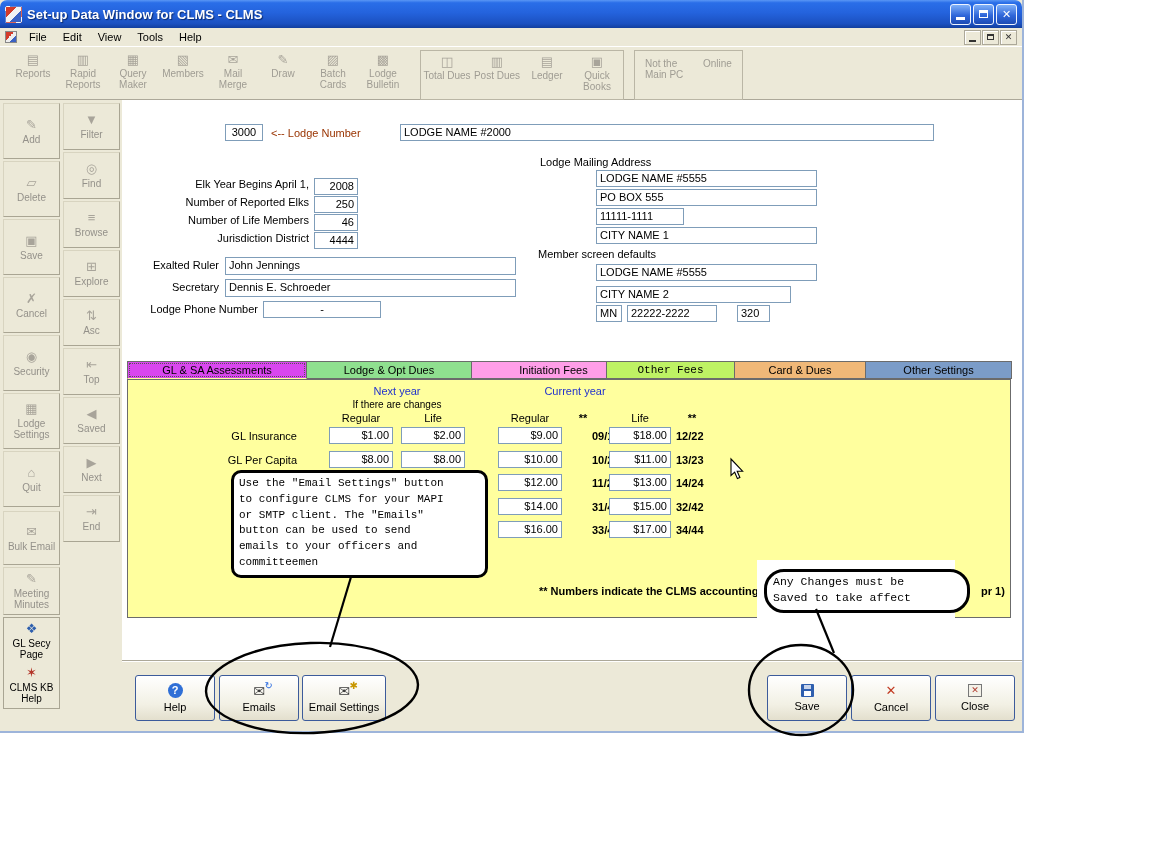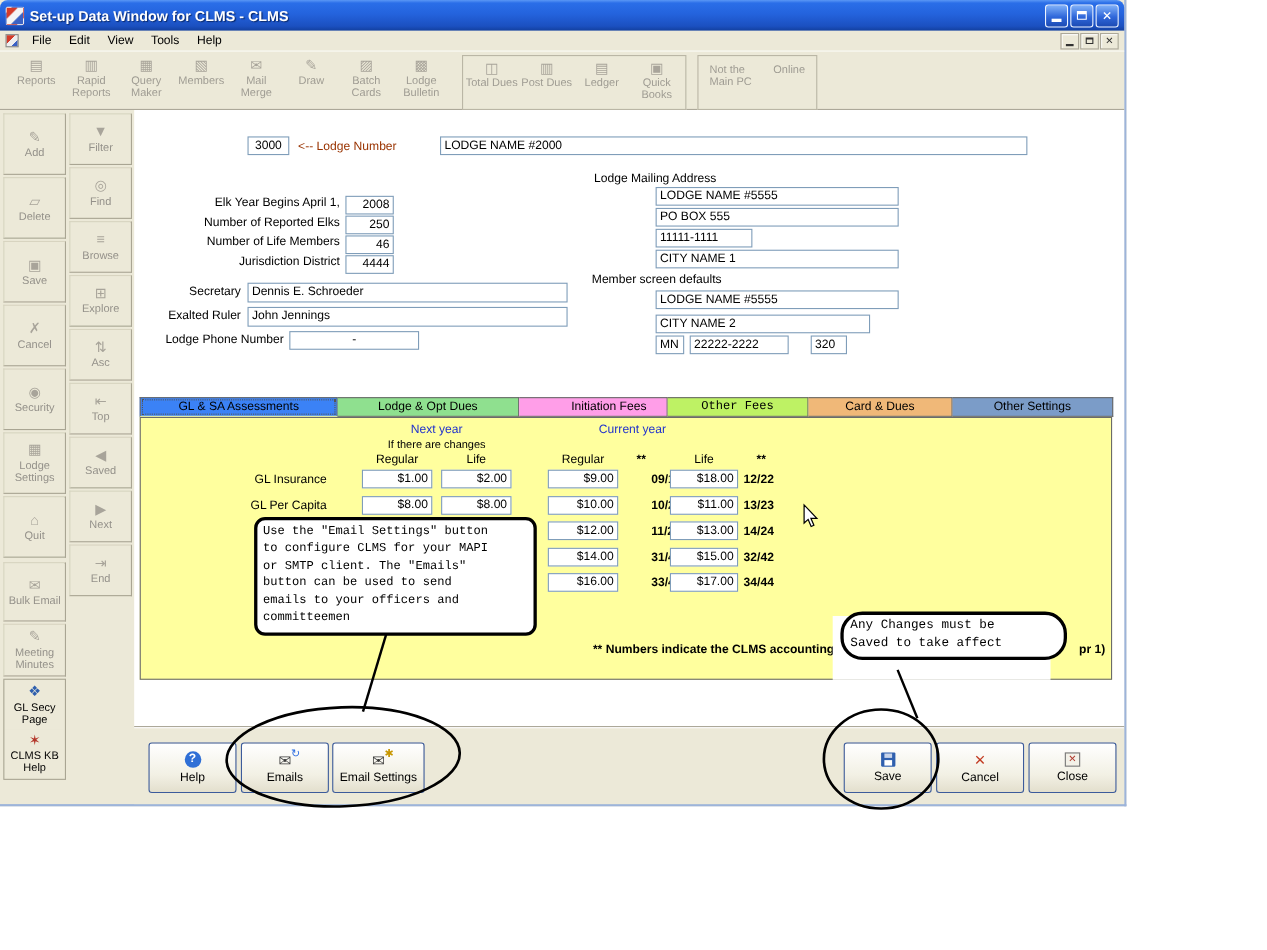--- a/index.html
+++ b/index.html
@@ -110,21 +110,21 @@
   .arow .ac1{position:absolute;left:464px;top:3px;width:40px;font-weight:bold}
   .arow .ac2{position:absolute;left:548px;top:3px;width:40px;font-weight:bold}
   .fnote{font-weight:bold;white-space:nowrap}
   #fnL{left:411px;top:205px}
   #fnR{left:853px;top:205px}
   
   .mono{font-family:"Liberation Mono","DejaVu Sans Mono",monospace}
   #callout1{position:absolute;left:231px;top:470px;width:257px;height:108px;background:#fff;border:3px solid #000;
     border-radius:10px;padding:3px 5px;font-size:11px;line-height:15.8px;white-space:pre-line;z-index:6}
   #callout2back{position:absolute;left:757px;top:560px;width:198px;height:58px;background:#fff;z-index:6}
-  #callout2{position:absolute;left:764px;top:556px;width:206px;height:44px;background:#fff;border:3px solid #000;
+  #callout2{position:absolute;left:764px;top:569px;width:206px;height:44px;background:#fff;border:3px solid #000;
     border-radius:20px;padding:2px 6px;font-size:11.5px;line-height:16px;white-space:pre-line;z-index:7}
   #footer{position:absolute;left:122px;top:660px;width:900px;height:71px;background:#ECE9D8;border-top:1px solid #aca899;box-shadow:inset 0 1px 0 #fff}
   .fbtn{position:absolute;top:14px;width:80px;height:46px;border:1px solid #3c5b9b;border-radius:3px;
     background:linear-gradient(180deg,#ffffff,#f2f0e4 65%,#e3dfcd);display:flex;flex-direction:column;
     align-items:center;justify-content:center;gap:3px;font-size:11px}
   #btnHelp{left:13px}#btnEmails{left:97px}#btnEmailSettings{left:180px;width:84px}
   #btnSave{left:645px}#btnCancel{left:729px}#btnClose{left:813px}
   .ic-help{width:15px;height:15px;border-radius:50%;background:#2f6fd6;color:#fff;font-weight:bold;font-size:11px;line-height:15px;text-align:center}
   .ic-env{font-size:14px;line-height:14px;color:#3a3a3a;position:relative;font-style:normal}
   .ic-env .acc{position:absolute;top:-5px;right:-8px;font-size:10px;color:#2a6be0;font-style:normal}
@@ -387,40 +387,40 @@
   <div class="fbox">PO BOX 555</div>
 
   <div class="fbox">11111-1111</div>
 
   <div class="fbox">CITY NAME 1</div>
 </div>
 
   <span class="lbl abs" id="hdrMember">Member screen defaults</span>
   <div id="officers">
   <div class="ofrow">
+    <span class="lbl">Exalted Ruler</span>
+    <div class="fbox">John Jennings</div>
+  </div>
+
+  <div class="ofrow">
     <span class="lbl">Secretary</span>
     <div class="fbox">Dennis E. Schroeder</div>
-  </div>
-
-  <div class="ofrow">
-    <span class="lbl">Exalted Ruler</span>
-    <div class="fbox">John Jennings</div>
   </div>
 </div>
   <span class="lbl abs" id="phoneLbl">Lodge Phone Number</span>
   <div class="fbox abs" id="phoneBox">-</div>
 
   <div class="fbox abs" id="mdLine1">LODGE NAME #5555</div>
   <div class="fbox abs" id="mdLine2">CITY NAME 2</div>
   <div class="fbox abs" id="mdState">MN</div>
   <div class="fbox abs" id="mdZip">22222-2222</div>
   <div class="fbox abs" id="mdCode">320</div>
 
   <div id="tabs">
-  <div class="tab active" style="background: #3b82f6;">
+  <div class="tab active" style="background: #d946ef;">
     <span>GL &amp; SA Assessments</span>
   </div>
 
   <div class="tab" style="background: rgb(143, 224, 143);">
     <span>Lodge &amp; Opt Dues</span>
   </div>
 
   <div class="tab" style="background: rgb(255, 158, 232); padding-left: 29px;">
     <span>Initiation Fees</span>
   </div>

